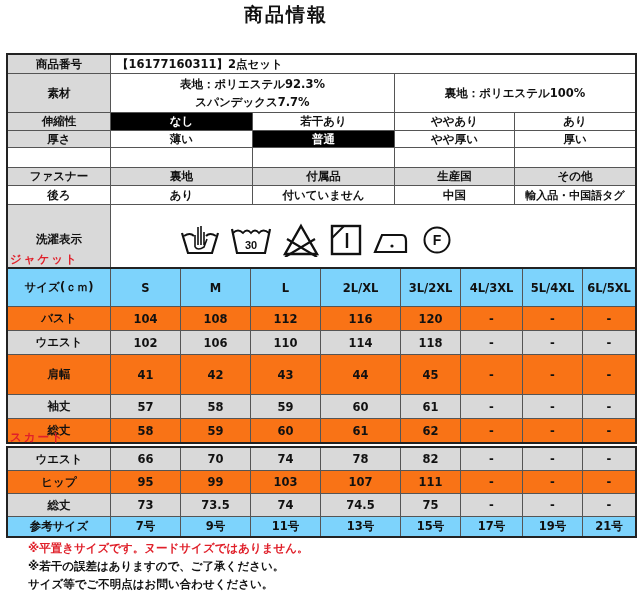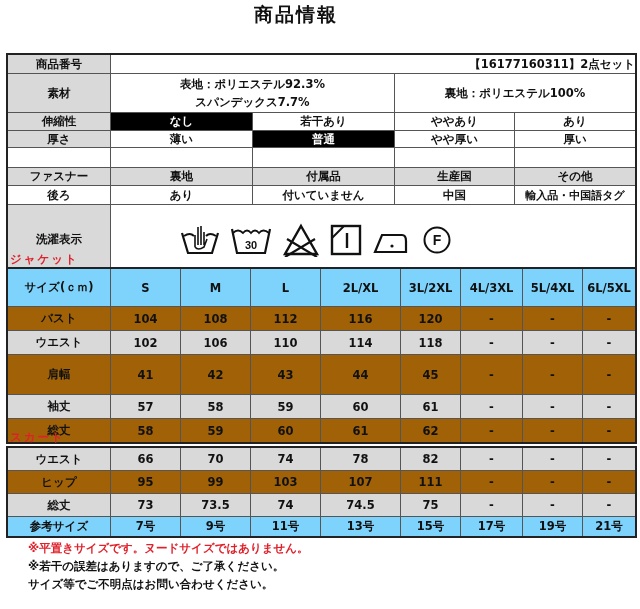--- a/index.html
+++ b/index.html
@@ -1,26 +1,26 @@
 <!DOCTYPE html>
 <html><head>
 <meta charset="utf-8">
 <style>
   html,body{margin:0;padding:0;background:#fff;}
   body{width:640px;height:609px;position:relative;overflow:hidden;font-family:"DejaVu Sans","Liberation Sans",sans-serif;color:#111;}
-  .title{position:absolute;left:14px;top:2px;width:564px;text-align:center;font-size:19px;font-weight:bold;letter-spacing:2px;}
+  .title{position:absolute;left:4px;top:2px;width:564px;text-align:center;font-size:19px;font-weight:bold;letter-spacing:2px;}
   table{border-collapse:collapse;position:absolute;left:7px;table-layout:fixed;}
   td{border:1px solid #555;text-align:center;vertical-align:middle;padding:0;font-size:11.5px;font-weight:bold;white-space:nowrap;overflow:hidden;}
   .outer{outline:2px solid #222;outline-offset:-1px;}
   .lbl{background:#d9d9d9;}
   .blk{background:#000;color:#fff;}
   .hdr{background:#7dd3fc;}
   .gray{background:#d9d9d9;}
-  .white{background:#a16207;}
-  .left{text-align:right;padding-left:12px;}
+  .white{background:#f97316;}
+  .left{text-align:left;padding-left:6px;}
   .section{position:absolute;left:10px;font-size:11.5px;font-weight:bold;color:#e0202a;letter-spacing:2px;}
   .note{position:absolute;left:28px;font-size:11.5px;font-weight:bold;}
   .note.red{color:#e0202a;}
   .icons{display:flex;gap:10px;align-items:center;justify-content:flex-start;padding-left:69px;}
   .icons svg{display:block;}
 </style>
 </head>
 <body>
 
 <div class="title">商品情報</div>

